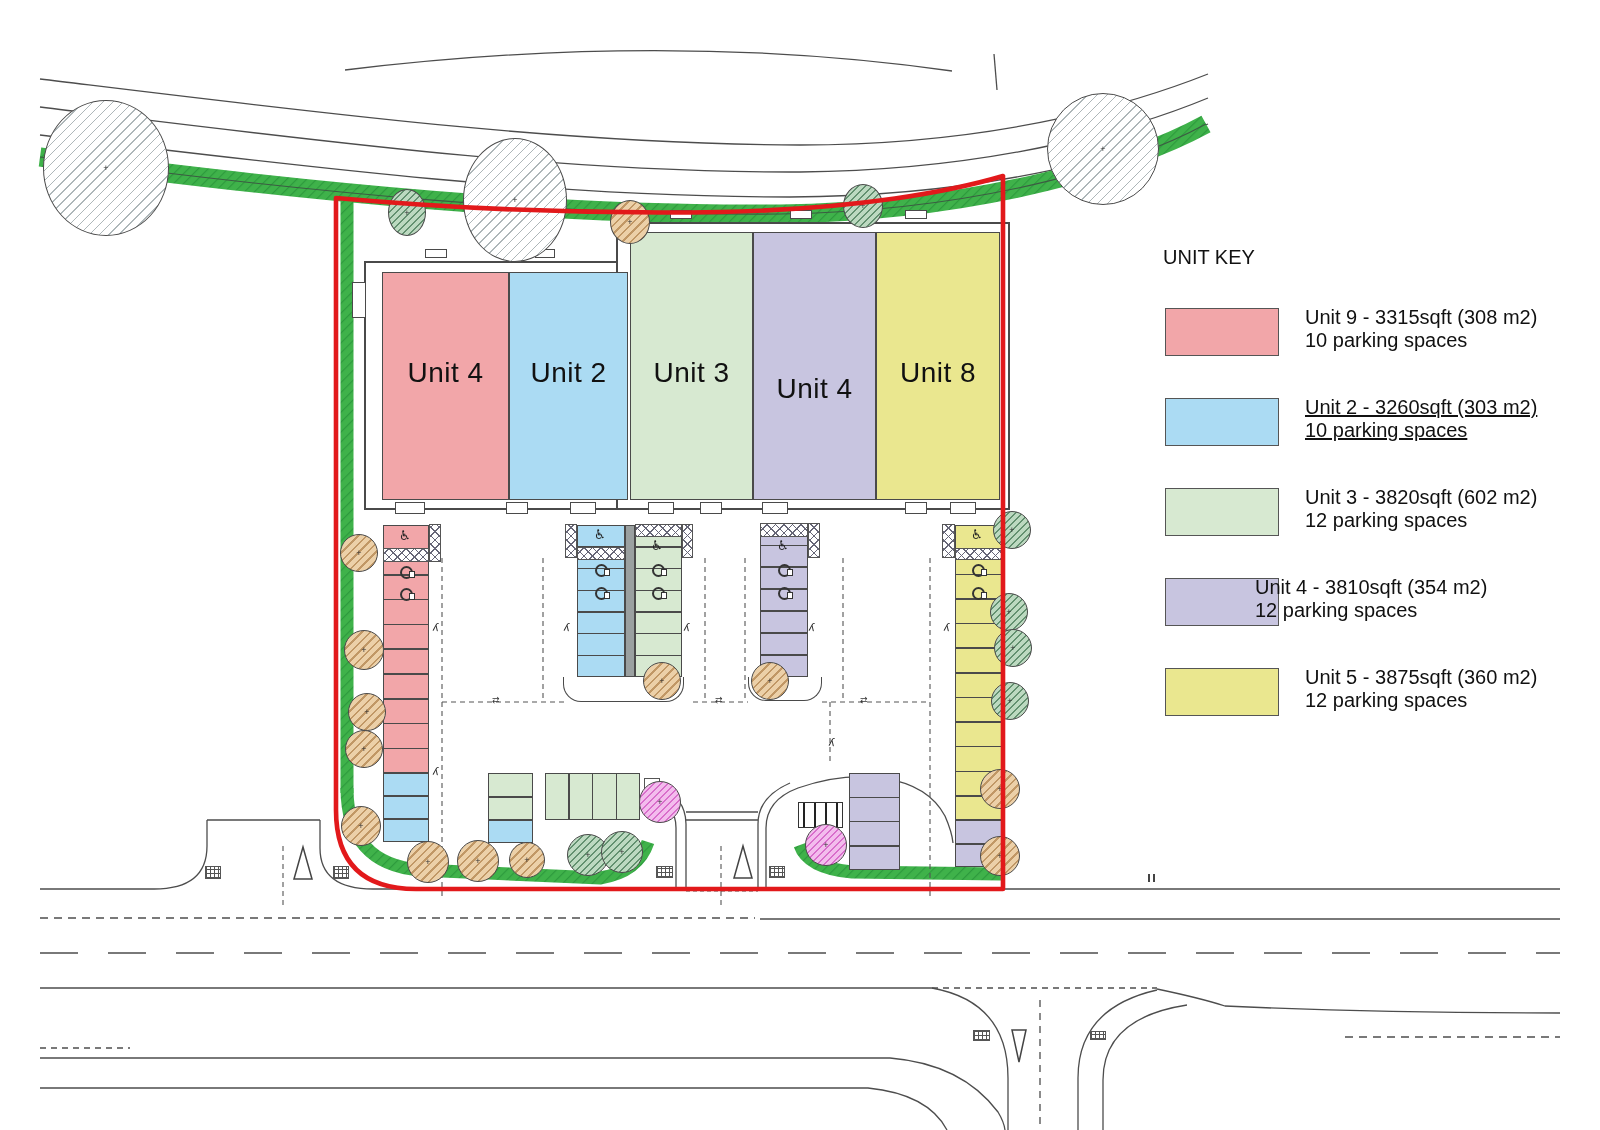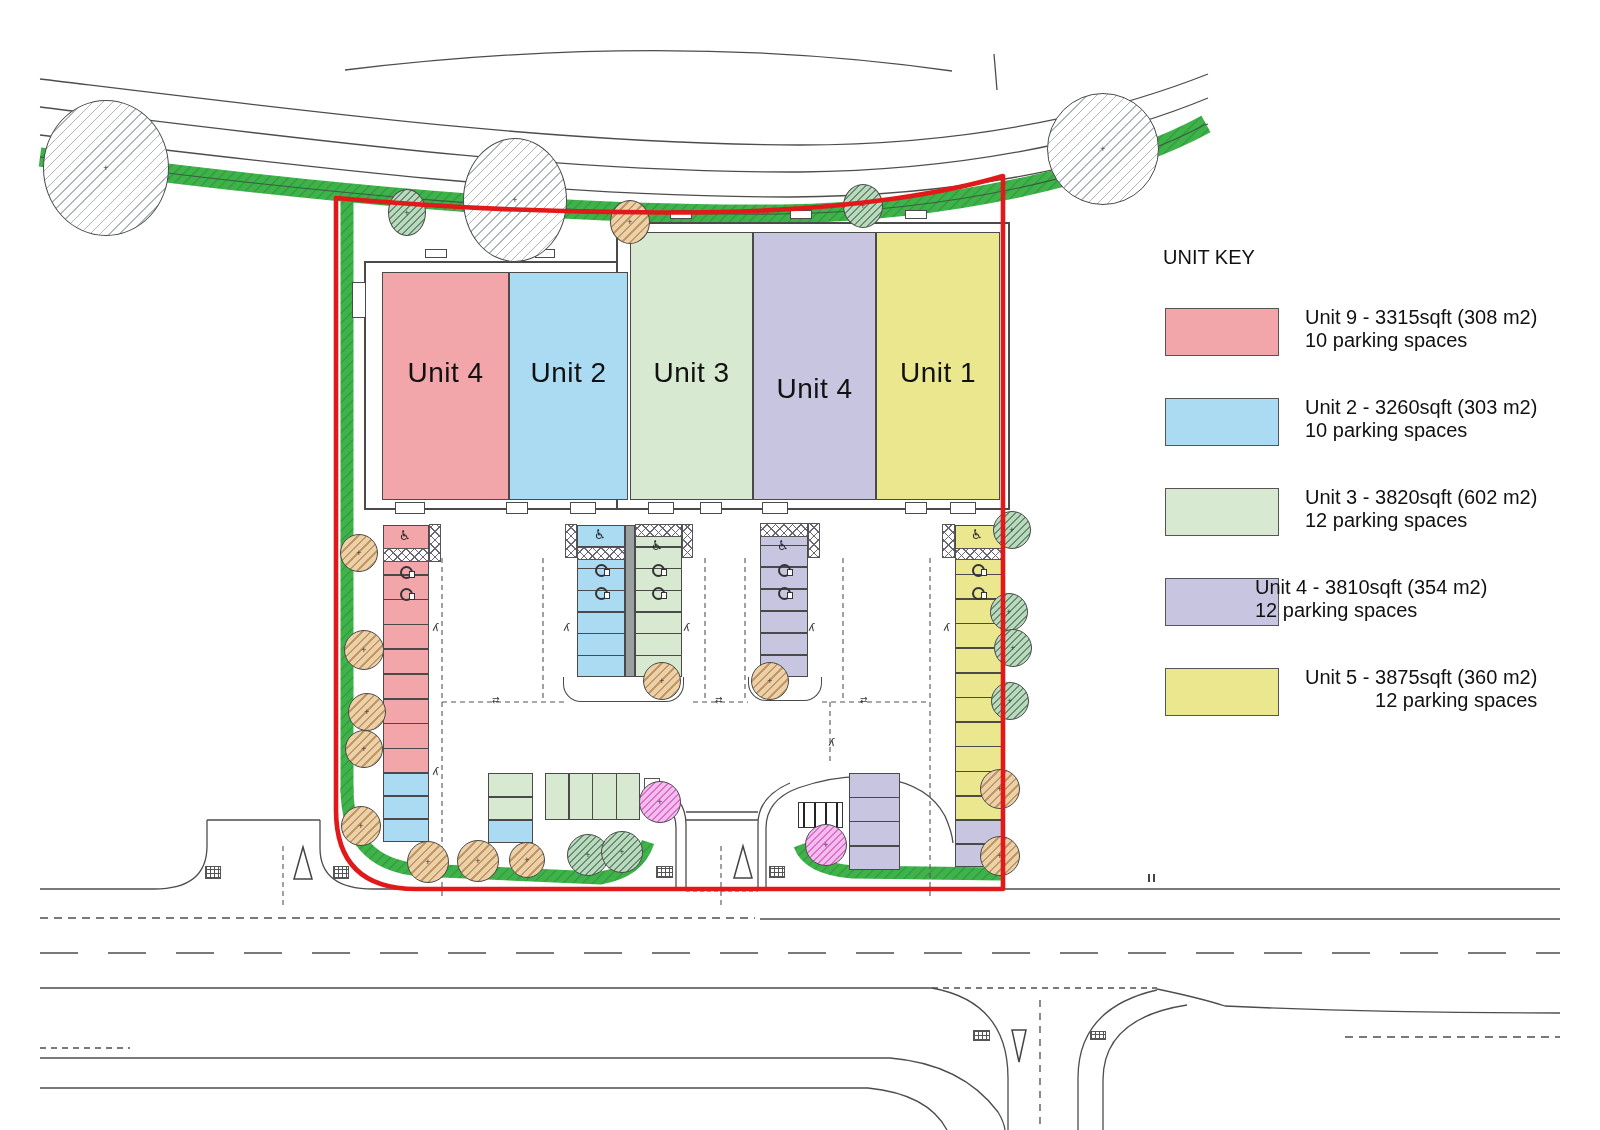--- a/index.html
+++ b/index.html
@@ -128,21 +128,21 @@
   <div class="abs unit" style="left: 382px; top: 272px; width: 127px; height: 228px; background-color: rgb(242, 166, 169);"></div>
   <div class="abs unit" style="left: 509px; top: 272px; width: 119px; height: 228px; background-color: rgb(171, 219, 243);"></div>
   <div class="abs unit" style="left: 630px; top: 232px; width: 123px; height: 268px; background-color: rgb(215, 233, 209);"></div>
   <div class="abs unit" style="left: 753px; top: 232px; width: 123px; height: 268px; background-color: rgb(200, 197, 224);"></div>
   <div class="abs unit" style="left: 876px; top: 232px; width: 124px; height: 268px; background-color: rgb(234, 231, 143);"></div>
 
   <div class="abs unit-label" style="left:382px;top:357px;width:127px;">Unit 4</div>
   <div class="abs unit-label" style="left:509px;top:357px;width:119px;">Unit 2</div>
   <div class="abs unit-label" style="left:630px;top:357px;width:123px;">Unit 3</div>
   <div class="abs unit-label" style="left:753px;top:357px;width:123px;margin-top:16px;">Unit 4</div>
-  <div class="abs unit-label" style="left:876px;top:357px;width:124px;">Unit 1</div>
+  <div class="abs unit-label" style="left:876px;top:357px;width:124px;">Unit 8</div>
 
   <div class="abs notch" style="left:425px;top:249px;width:22px;height:9px;"></div>
   <div class="abs notch" style="left:535px;top:249px;width:20px;height:9px;"></div>
   <div class="abs notch" style="left:670px;top:210px;width:22px;height:9px;"></div>
   <div class="abs notch" style="left:790px;top:210px;width:22px;height:9px;"></div>
   <div class="abs notch" style="left:905px;top:210px;width:22px;height:9px;"></div>
   <div class="abs notch" style="left:395px;top:502px;width:30px;height:12px;"></div>
   <div class="abs notch" style="left:506px;top:502px;width:22px;height:12px;"></div>
   <div class="abs notch" style="left:570px;top:502px;width:26px;height:12px;"></div>
   <div class="abs notch" style="left:648px;top:502px;width:26px;height:12px;"></div>
@@ -255,36 +255,36 @@
 
   <div class="abs lg-title" style="left:1163px;top:246px;">UNIT KEY</div>
 
   <div class="abs lg-swatch" style="left: 1165px; top: 308px; width: 114px; height: 48px; background-color: rgb(242, 166, 169);"></div>
   <div class="abs lg-text" style="left:1305px;top:306px;">
     <div>Unit 9 - 3315sqft (308 m2)</div>
     <div>10 parking spaces</div>
   </div>
 
   <div class="abs lg-swatch" style="left: 1165px; top: 398px; width: 114px; height: 48px; background-color: rgb(171, 219, 243);"></div>
-  <div class="abs lg-text" style="left:1305px;top:396px;">
+  <div class="abs lg-text" style="left:1305px;top:396px;text-decoration:underline;">
     <div>Unit 2 - 3260sqft (303 m2)</div>
     <div>10 parking spaces</div>
   </div>
 
   <div class="abs lg-swatch" style="left: 1165px; top: 488px; width: 114px; height: 48px; background-color: rgb(215, 233, 209);"></div>
   <div class="abs lg-text" style="left:1305px;top:486px;">
     <div>Unit 3 - 3820sqft (602 m2)</div>
     <div>12 parking spaces</div>
   </div>
 
   <div class="abs lg-swatch" style="left: 1165px; top: 578px; width: 114px; height: 48px; background-color: rgb(200, 197, 224);"></div>
   <div class="abs lg-text" style="left:1255px;top:576px;">
     <div>Unit 4 - 3810sqft (354 m2)</div>
     <div>12 parking spaces</div>
   </div>
 
   <div class="abs lg-swatch" style="left: 1165px; top: 668px; width: 114px; height: 48px; background-color: rgb(234, 231, 143);"></div>
-  <div class="abs lg-text" style="left:1305px;top:666px;text-align:right;">
+  <div class="abs lg-text" style="left:1305px;top:666px;">
     <div>Unit 5 - 3875sqft (360 m2)</div>
     <div>12 parking spaces</div>
   </div>
 
 </div>
 
 </body></html>

